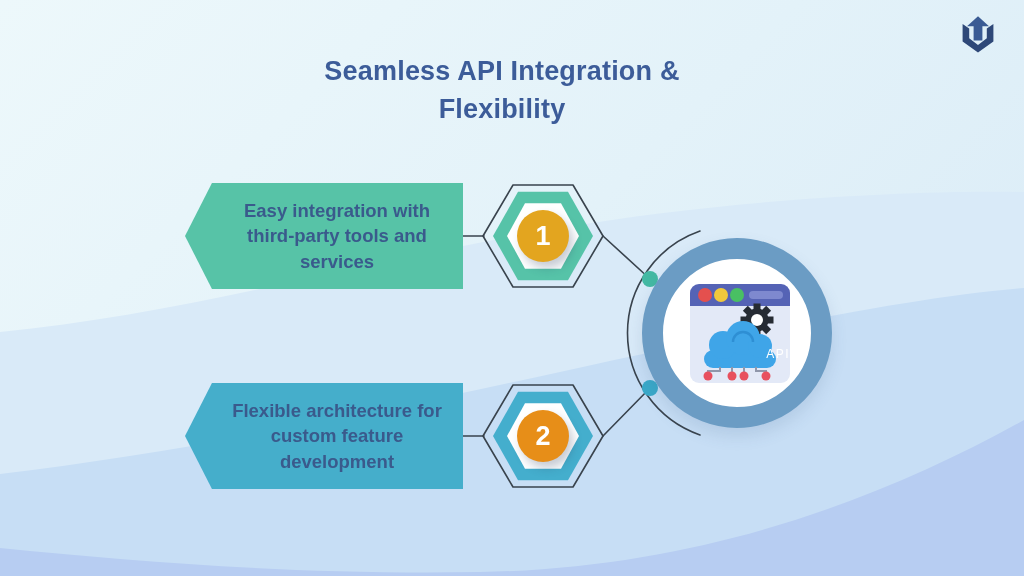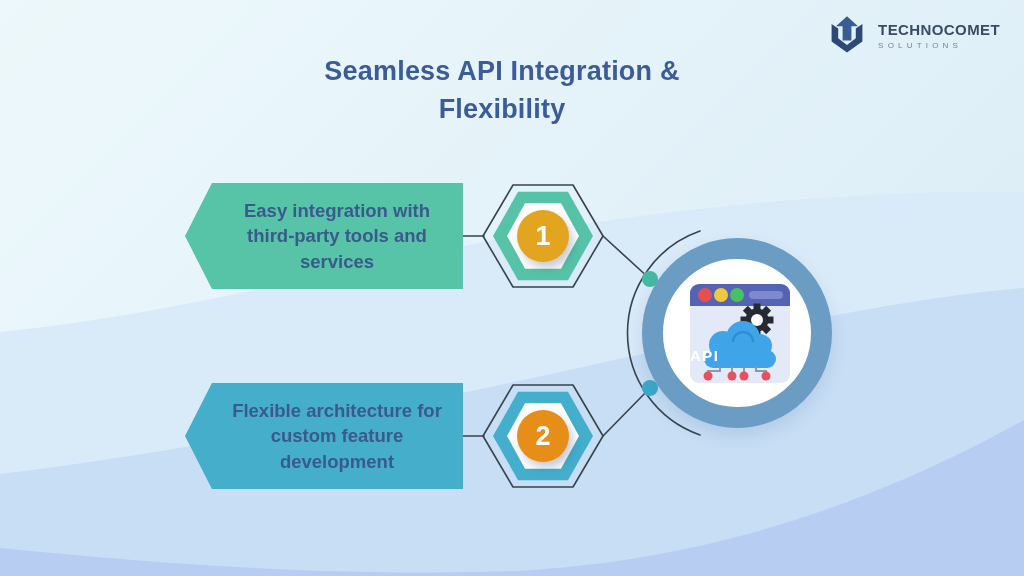--- a/index.html
+++ b/index.html
@@ -70,22 +70,22 @@
     position:absolute; left:0; top:0; right:0; height:22px;
     background:#5563b5; border-radius:9px 9px 0 0;
   }
   .bdot { position:absolute; top:4px; width:14px; height:14px; border-radius:50%; }
   .bdot-red { left:8px; background:#e4504e; }
   .bdot-yellow { left:24px; background:#f0c83c; }
   .bdot-green { left:40px; background:#49c063; }
   .bpill { position:absolute; left:59px; top:7px; width:34px; height:8px; border-radius:4px; background:#7e89cf; }
   .browser svg { position:absolute; left:0; top:0; }
   .api-label {
-    position:absolute; left:0; right:0; top:63px; text-align:left;
-    color:#ffffff; font-size:15px; font-weight:bold; letter-spacing:1.5px;
+    position:absolute; left:0; right:0; top:63px; text-align:right;
+    color:#ffffff; font-size:12px; font-weight:normal; letter-spacing:1.5px;
   }
 </style>
 </head>
 <body>
 
 <div class="stage">
 
   <svg class="layer" width="1024" height="576" viewBox="0 0 1024 576">
     <path d="M0,332 C180,315 360,262 560,228 C720,201 900,190 1024,192 L1024,576 L0,576 Z" fill="#d9eaf8"></path>
     <path d="M0,474 C180,452 340,420 560,372 C760,328 920,296 1024,288 L1024,576 L0,576 Z" fill="#c7def5"></path>
@@ -106,24 +106,20 @@
     <circle cx="650" cy="388" r="8" fill="#3aa9c9"></circle>
   </svg>
 
   <div class="title">Seamless API Integration &amp; Flexibility</div>
 
   <div class="logo">
     <svg width="44" height="44" viewBox="0 0 40 40">
       <path d="M6,10 L6,26 L20,36 L34,26 L34,10 L28,14 L28,23 L20,29 L12,23 L12,14 Z" fill="#2e4878"></path>
       <path d="M20,3 L30,12 L24,12 L24,25 L16,25 L16,12 L10,12 Z" fill="#3a5b94"></path>
     </svg>
-    <div class="logo-text">
-      <span class="logo-name">TECHNOCOMET</span>
-      <span class="logo-tagline">SOLUTIONS</span>
-    </div>
   </div>
 
   <div class="banner banner-2">
     <span>Flexible architecture for custom feature development</span>
   </div>
 
   <div class="banner banner-1">
     <span>Easy integration with third-party tools and services</span>
   </div>
 

